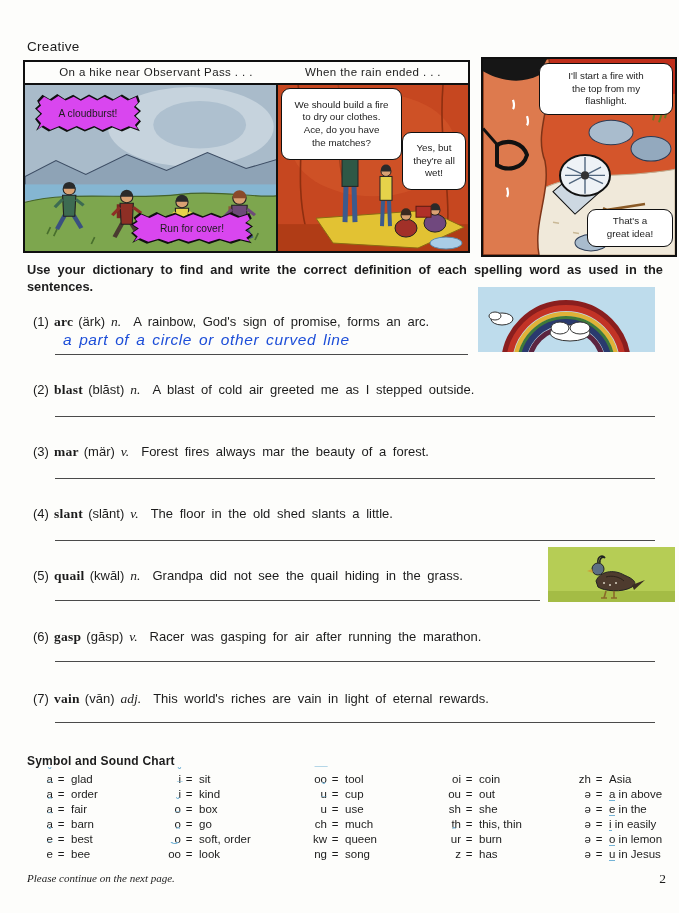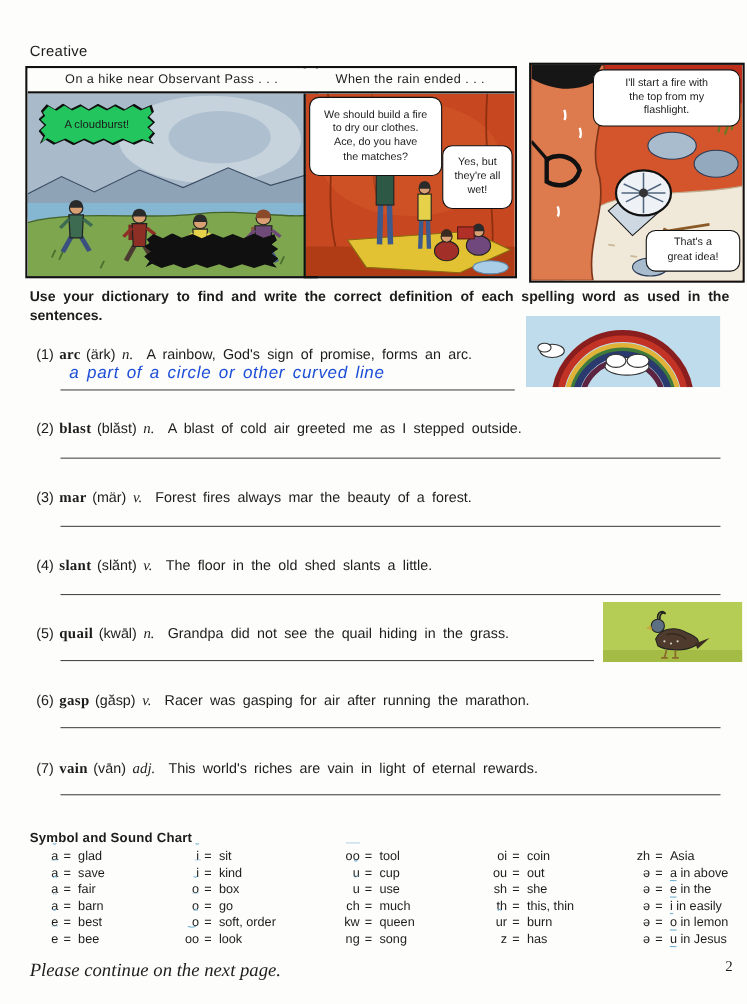--- a/index.html
+++ b/index.html
@@ -16,21 +16,21 @@
   .caption{position:absolute;left:0;right:0;top:0;height:21px;background:#fdfdfb;border-bottom:2px solid #101010;
            text-align:center;font-size:11.5px;line-height:21px;letter-spacing:.4px;z-index:3;}
   .scene{position:absolute;left:0;top:0;width:100%;height:100%;}
   .scene.below{top:23px;height:calc(100% - 23px);}
   .bubble{position:absolute;background:#fff;border:1.6px solid #101010;border-radius:9px;
           display:flex;align-items:center;justify-content:center;text-align:center;
           font-size:9.8px;line-height:1.28;white-space:pre-line;z-index:4;padding:2px 3px;box-sizing:border-box;}
   .burst{position:absolute;z-index:4;}
   .zz{clip-path:polygon(2% 18%,7% 2%,14% 14%,21% 0%,28% 13%,36% 2%,43% 14%,51% 1%,59% 13%,66% 2%,74% 14%,82% 1%,89% 13%,97% 3%,99% 20%,95% 32%,100% 45%,95% 58%,100% 72%,96% 85%,99% 98%,90% 89%,82% 99%,73% 88%,64% 100%,56% 88%,47% 99%,39% 88%,30% 100%,22% 88%,13% 99%,6% 87%,1% 97%,4% 80%,0% 66%,5% 52%,0% 38%,4% 28%);}
   .burst .bg{position:absolute;inset:0;background:#101010;}
-  .burst .fg{position:absolute;inset:2px;background:#22c55e;display:flex;align-items:center;justify-content:center;
+  .burst .fg{position:absolute;inset:2px;background:#d946ef;display:flex;align-items:center;justify-content:center;
              text-align:center;font-size:10.2px;white-space:pre-line;}
 
   
   .instructions{position:absolute;left:27px;top:261px;width:636px;font-weight:bold;font-size:12.8px;
                 white-space:pre-line;text-align:justify;text-align-last:justify;line-height:1.35;}
   .item{position:absolute;left:27px;width:630px;font-size:13px;}
   .inum{display:inline-block;margin-left:6px;margin-right:5px;}
   .iword{font-family:"Liberation Serif",serif;font-weight:bold;letter-spacing:.3px;margin-right:5px;font-size:13.5px;}
   .ipron{margin-right:6px;}
   .ipos{font-family:"Liberation Serif",serif;font-style:italic;margin-right:12px;font-size:13.5px;}
@@ -56,21 +56,21 @@
   .sc-symin{position:relative;display:inline-block;}
   .sc-mark{position:absolute;top:-6px;left:50%;transform:translateX(-50%);color:#74b3d6;
            font-size:10px;line-height:1;font-weight:bold;}
   .sc-mark.wide{transform:translateX(-50%) scaleX(2.3);}
   .sc-eq{width:16px;text-align:center;}
   .sc-word{margin-left:2px;white-space:nowrap;}
   .sc-u{border-bottom:1.6px solid #74b3d6;}
 
   
   .footer-note{position:absolute;left:27px;top:872px;font-family:"Liberation Serif",serif;
-               font-style:italic;font-size:17px;}
+               font-style:italic;font-size:11px;}
   .page-num{position:absolute;right:29px;top:871px;font-family:"Liberation Serif",serif;font-size:13.5px;}
 </style>
 </head>
 <body>
 
 <div class="page">
 
   <div class="creative">Creative</div>
 
   <div class="panel" id="panel1">
@@ -118,20 +118,21 @@
         <circle cx="0" cy="-26" r="6" fill="#d9a173" stroke="#222"></circle>
         <path d="M-6,-28 A6,6 0 0 1 6,-28 L6,-26 L-6,-26 Z" fill="#8a4a2a"></path>
       </g>
     </svg>
     <div class="burst" style="left:10px;top:32px;width:106px;height:38px;">
       <div class="bg zz"></div>
       <div class="fg zz">A cloudburst!</div>
     </div>
     <div class="burst" style="left:106px;top:150px;width:122px;height:32px;">
       <div class="bg zz"></div>
+      <div class="fg zz">Run for cover!</div>
     </div>
   </div>
 
   <div class="panel" id="panel2">
     <div class="caption">When the rain ended . . .</div>
     <svg class="scene below" viewBox="0 0 190 167" preserveAspectRatio="none">
       <rect width="190" height="167" fill="#c64720"></rect>
       <ellipse cx="95" cy="60" rx="82" ry="52" fill="#d65a2c" opacity="0.55"></ellipse>
       <path d="M20,0 C30,45 15,90 28,145" stroke="#8e2f10" stroke-width="1.6" fill="none"></path>
       <path d="M165,0 C160,60 175,110 168,162" stroke="#8e2f10" stroke-width="1.6" fill="none"></path>
@@ -279,21 +280,21 @@
   <div class="sc-cols">
       <div class="sc-col">
         <div class="sc-row">
           <span class="sc-sym"><span class="sc-symin">a<span class="sc-mark">˘</span></span></span>
           <span class="sc-eq">=</span>
           <span class="sc-word">glad</span>
         </div>
         <div class="sc-row">
           <span class="sc-sym"><span class="sc-symin">a<span class="sc-mark">¯</span></span></span>
           <span class="sc-eq">=</span>
-          <span class="sc-word">save</span>
+          <span class="sc-word">order</span>
         </div>
         <div class="sc-row">
           <span class="sc-sym"><span class="sc-symin">a<span class="sc-mark">ˆ</span></span></span>
           <span class="sc-eq">=</span>
           <span class="sc-word">fair</span>
         </div>
         <div class="sc-row">
           <span class="sc-sym"><span class="sc-symin">a<span class="sc-mark">¨</span></span></span>
           <span class="sc-eq">=</span>
           <span class="sc-word">barn</span>

